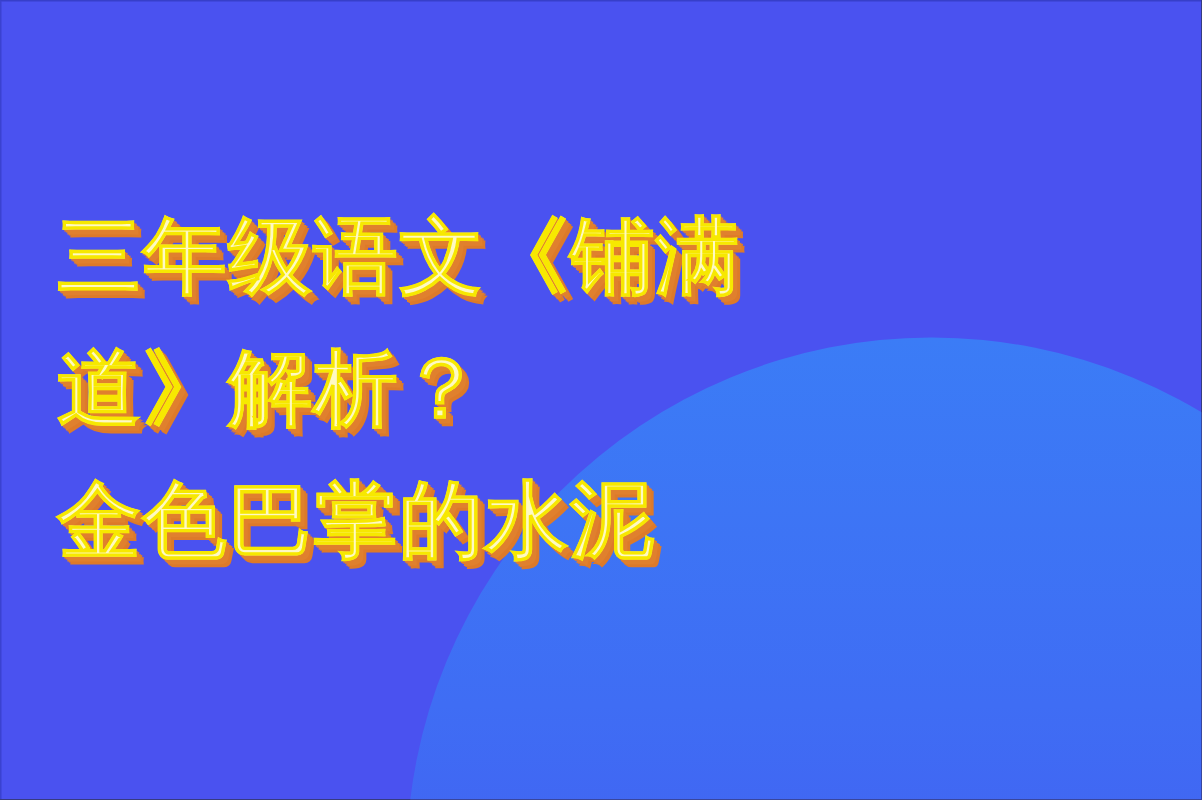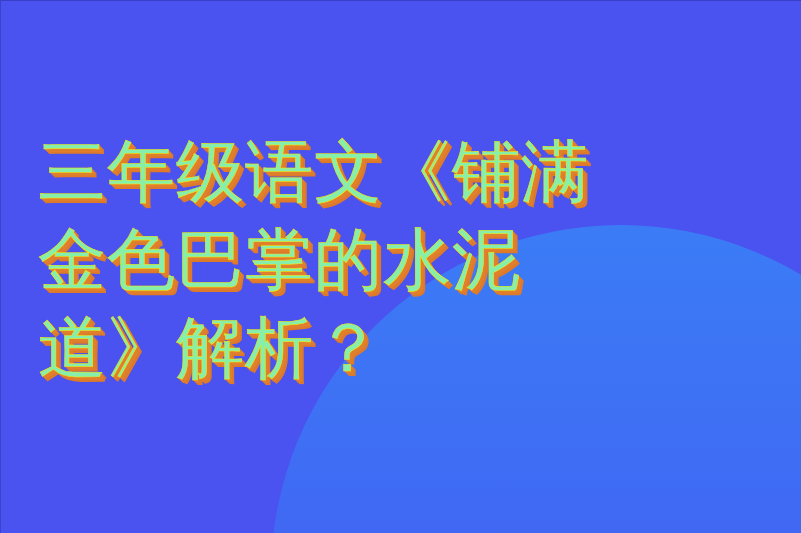--- a/index.html
+++ b/index.html
@@ -50,43 +50,43 @@
 
   .headline {
     position: absolute;
     left: 38px;
     top: 128px;
     z-index: 3;
     width: 740px;
   }
 
   .hl-line {
-    font-size: 68px;
+    font-size: 56px;
     line-height: 88px;
-    font-weight: 400;
+    font-weight: 700;
     letter-spacing: 1px;
     white-space: nowrap;
-    color: #86efac;
+    color: #fef9c3;
     text-shadow:
        1px 1px 0 #e0802e,
        2px 2px 0 #e0802e,
        3px 3px 0 #e0802e,
        4px 4px 0 #dd7a2a,
        5px 5px 0 #dd7a2a;
     -webkit-text-stroke: 0.5px #f7e800;
   }
 </style>
 </head>
 <body>
 
 <div id="poster">
 
   <div class="bg-layer"></div>
 
   <div class="deco-circle"></div>
 
   <div class="headline">
     <div class="hl-line">三年级语文《铺满</div>
+    <div class="hl-line">道》解析？</div>
     <div class="hl-line">金色巴掌的水泥</div>
-    <div class="hl-line">道》解析？</div>
   </div>
 
 </div>
 
 </body></html>

